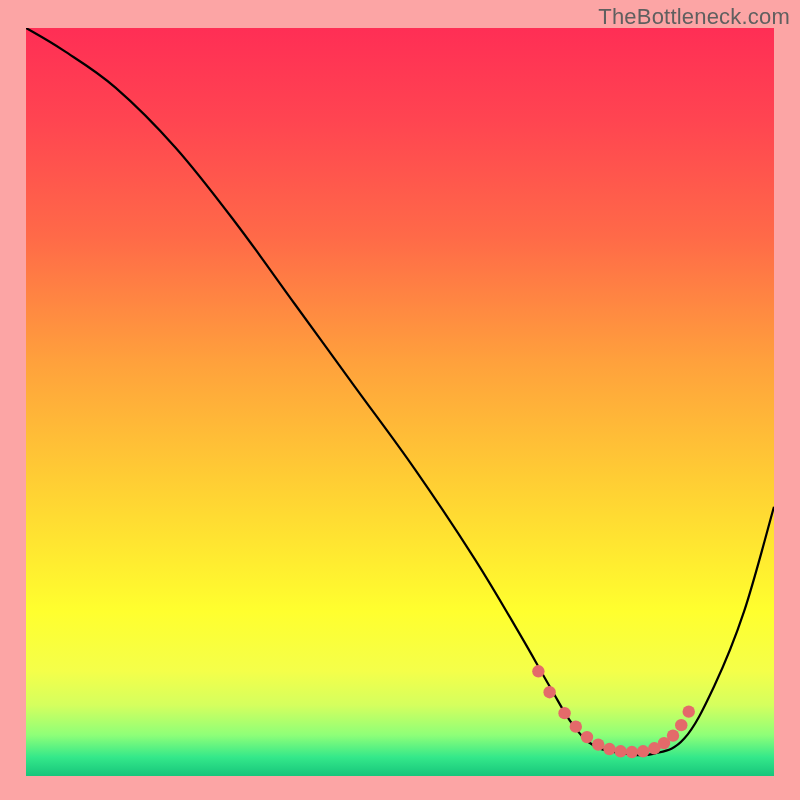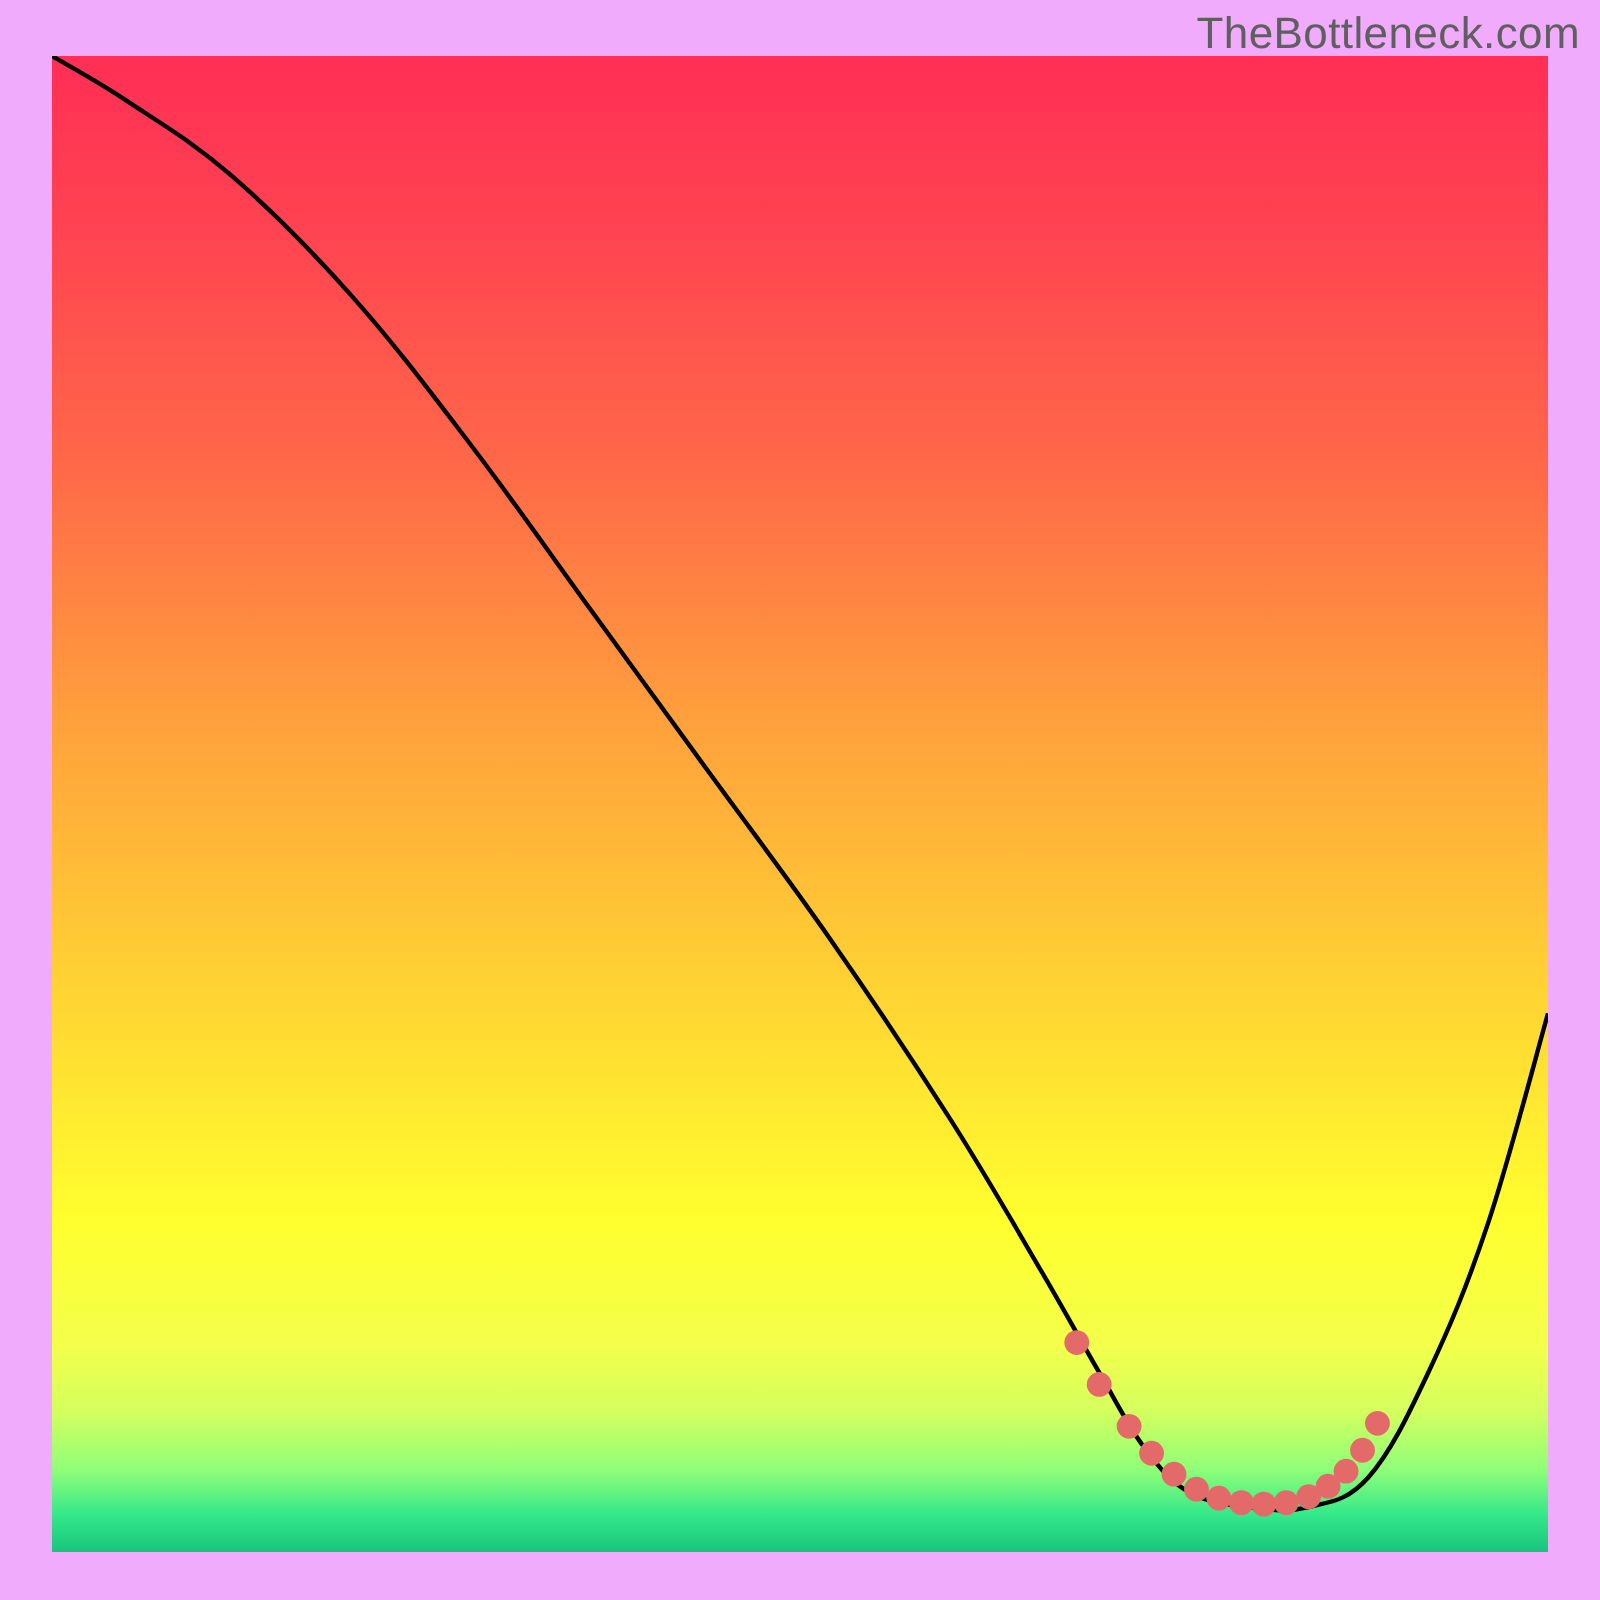--- a/index.html
+++ b/index.html
@@ -8,21 +8,21 @@
     width: 800px;
     height: 800px;
     background: #000;
     overflow: hidden;
     font-family: Arial, Helvetica, sans-serif;
   }
   .frame {
     position: absolute;
     left: 0; top: 0;
     width: 800px; height: 800px;
-    background: #f0abfc;
+    background: #fca5a5;
   }
   .watermark {
     position: absolute;
     top: 4px;
     right: 10px;
     color: #5f5f5f;
     font-size: 22px;
     font-weight: 500;
     letter-spacing: 0.2px;
   }

